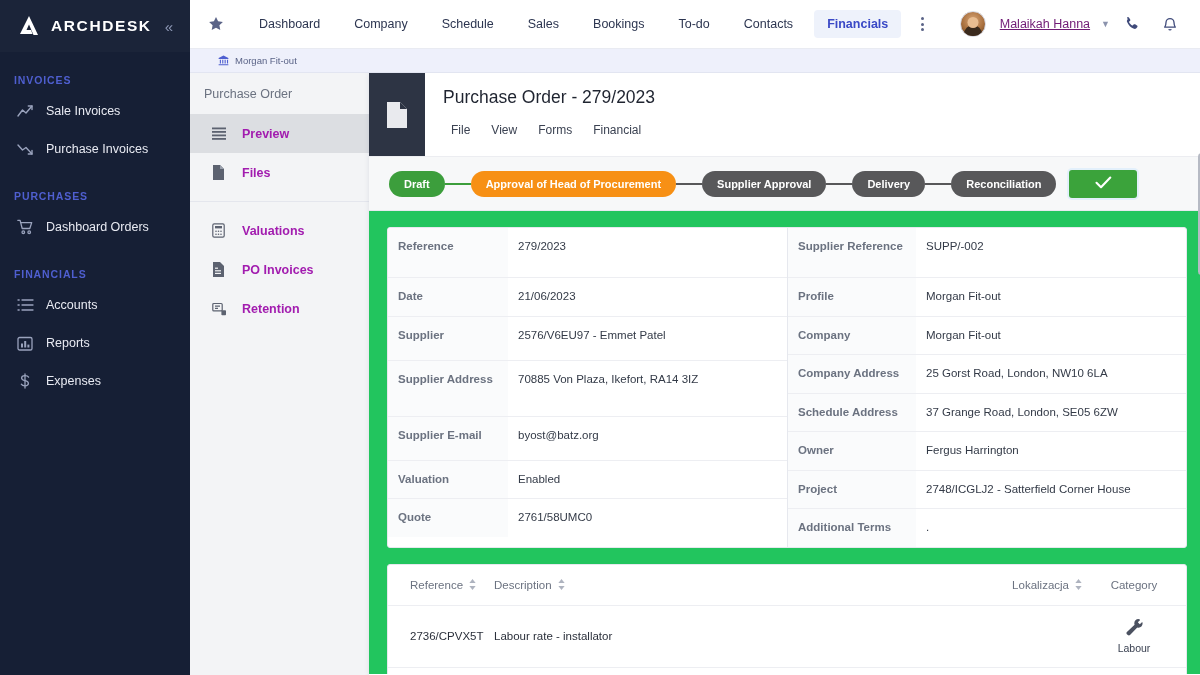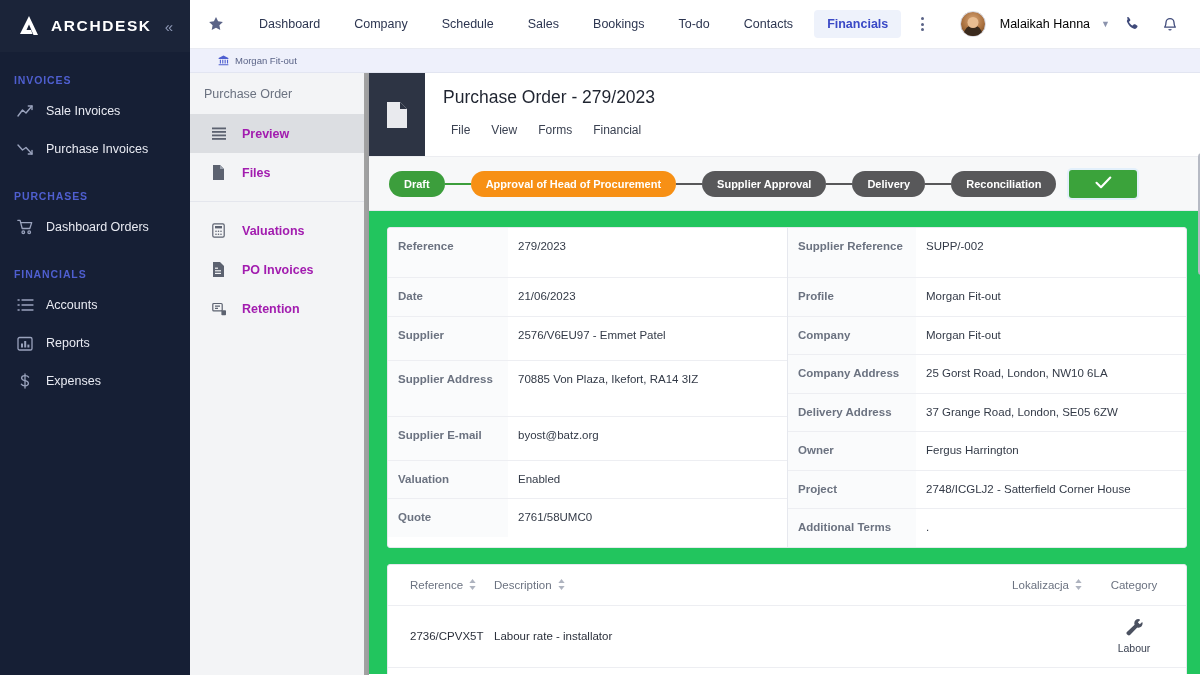--- a/index.html
+++ b/index.html
@@ -83,40 +83,40 @@
   .avatar::after {
     content: ""; position: absolute; left: 50%; top: 56%;
     width: 18px; height: 16px; transform: translateX(-50%);
     background: #3a2a1d; border-radius: 9px 9px 0 0;
   }
   .avatar::before {
     content: ""; position: absolute; left: 50%; top: 22%;
     width: 11px; height: 11px; transform: translateX(-50%);
     background: #e8bd92; border-radius: 50%; z-index: 2;
   }
-  .user-name { font-size: 12.5px; color: #000000; margin-left: 8px; }
+  .user-name { font-size: 12.5px; color: #701a75; margin-left: 8px; text-decoration: underline; }
   .caret { color: #8b93ad; font-size: 9px; margin-left: 5px; }
   .tb-ico { color: #3f4a7a; padding: 8px; cursor: pointer; display:flex; }
 
   
   .crumbbar {
     height: 24px; background: #eef0fb;
     display: flex; align-items: center;
     padding-left: 28px; gap: 6px;
     border-bottom: 1px solid #e2e5f1;
     position: relative; z-index: 20;
   }
   .crumb-ico { color: #4f5fd0; display:flex; }
   .crumb-txt { font-size: 9.5px; color: #5a6387; }
 
   
   .detail-sb {
     position: absolute; left: 0; top: 73px;
     width: 180px; height: 602px;
-    background: #f3f4f6; border-right: 6px solid #a3a3a3;
+    background: #f3f4f6; border-right: 1px solid #a3a3a3;
     z-index: 10;
   }
   .ds-title {
     font-size: 12.5px; color: #6b7280;
     padding: 14px 0 13px 14px;
   }
   .ds-item {
     display: flex; align-items: center; height: 39px;
     padding-left: 22px; cursor: pointer;
   }
@@ -525,21 +525,21 @@
             </div>
             <div class="drow">
               <div class="dkey">Company</div>
               <div class="dval">Morgan Fit-out</div>
             </div>
             <div class="drow">
               <div class="dkey">Company Address</div>
               <div class="dval">25 Gorst Road, London, NW10 6LA</div>
             </div>
             <div class="drow">
-              <div class="dkey">Delivery Address</div>
+              <div class="dkey">Schedule Address</div>
               <div class="dval">37 Grange Road, London, SE05 6ZW</div>
             </div>
             <div class="drow">
               <div class="dkey">Owner</div>
               <div class="dval">Fergus Harrington</div>
             </div>
             <div class="drow">
               <div class="dkey">Project</div>
               <div class="dval">2748/ICGLJ2 - Satterfield Corner House</div>
             </div>

